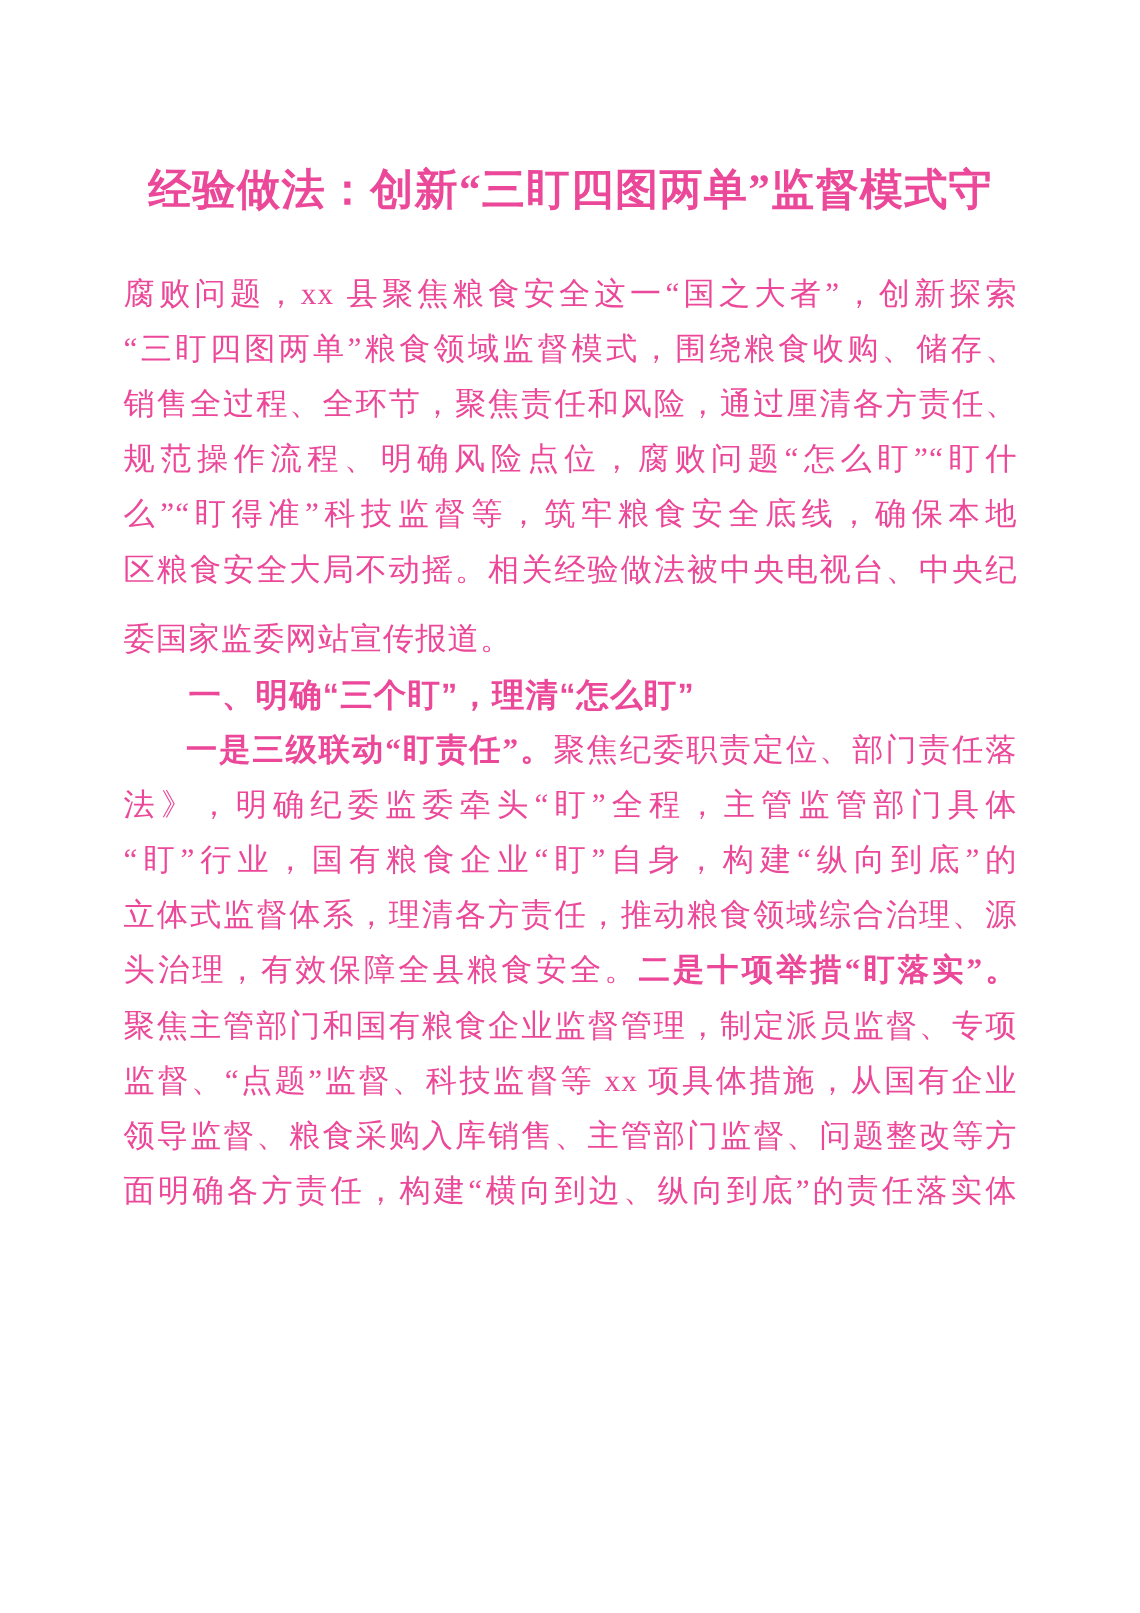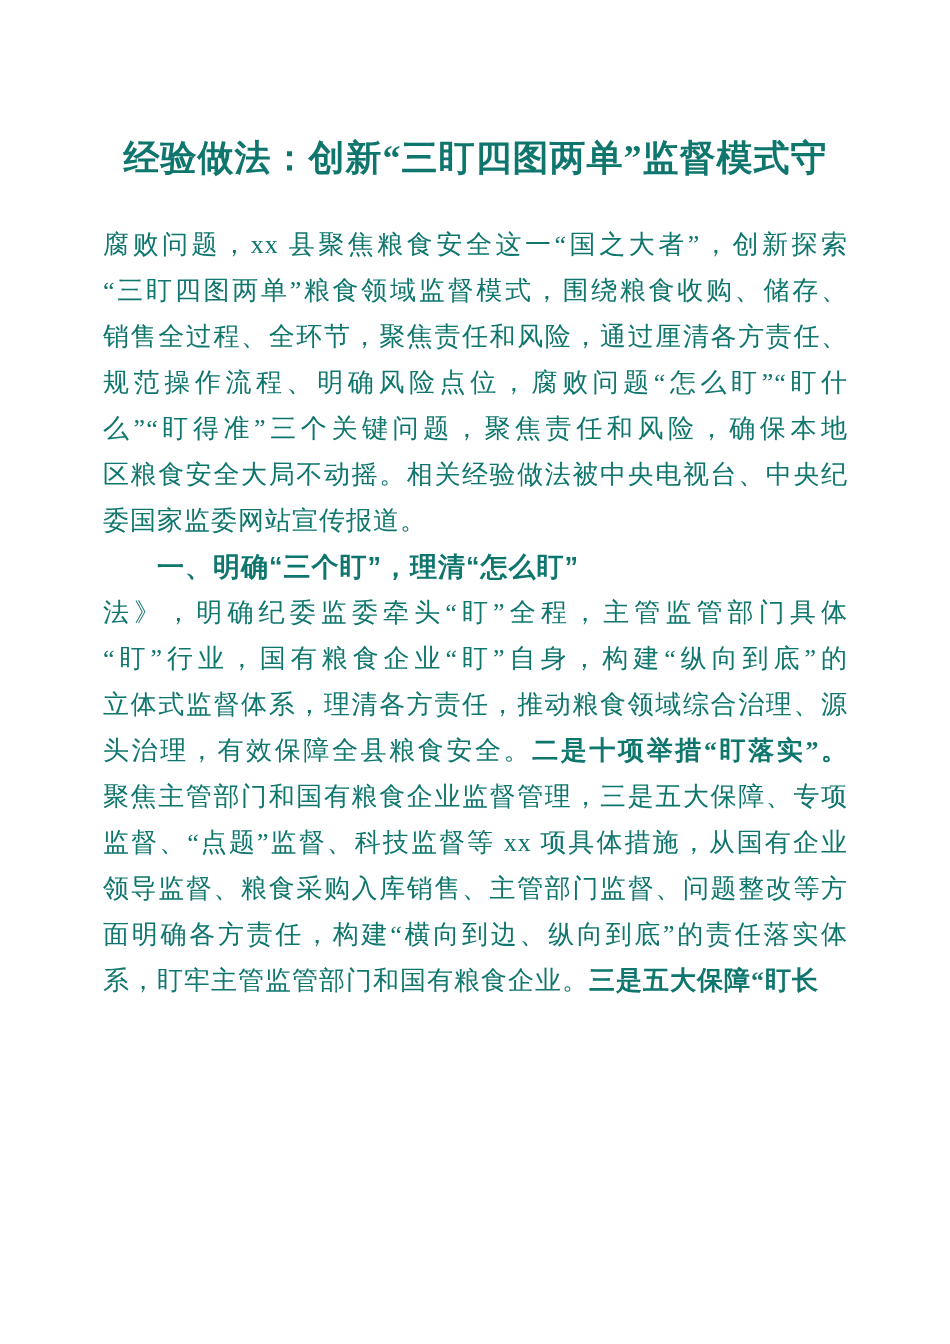--- a/index.html
+++ b/index.html
@@ -6,21 +6,21 @@
     margin: 0;
     padding: 0;
     background: #ffffff;
   }
   .page {
     position: relative;
     width: 950px;
     height: 1308px;
     background: #ffffff;
     overflow: hidden;
-    color: #0f766e;
+    color: #ec4899;
   }
   .content {
     position: absolute;
     left: 103px;
     top: 0;
     width: 745px;
   }
   .doc-title {
     margin-top: 130px;
     font-family: "Liberation Serif", serif;
@@ -36,21 +36,21 @@
   }
   .line {
     height: 46px;
     line-height: 46px;
     font-size: 26px;
     letter-spacing: 1px;
     text-align: justify;
     text-align-last: justify;
   }
   .line.first { text-indent: 2em; }
-  .line.last  { text-align: left; text-align-last: left; }
+  .line.last  { text-align: left; text-align-last: left; margin-top: 12px; }
   .line.heading {
     font-family: "Liberation Sans", sans-serif;
     font-weight: 700;
     font-size: 27px;
     text-align: center;
     text-align-last: left;
     text-indent: 2em;
   }
   .lead { font-weight: 700; }
 </style>
@@ -61,31 +61,31 @@
   <div class="content">
     <div class="doc-title">
       <div>经验做法：创新“三盯四图两单”监督模式守</div>
     </div>
     <div class="doc-body">
         <div class="paragraph">
           <div class="line"><span>腐败问题，xx 县聚焦粮食安全这一“国之大者”，创新探索</span></div>
           <div class="line"><span>“三盯四图两单”粮食领域监督模式，围绕粮食收购、储存、</span></div>
           <div class="line"><span>销售全过程、全环节，聚焦责任和风险，通过厘清各方责任、</span></div>
           <div class="line"><span>规范操作流程、明确风险点位，腐败问题“怎么盯”“盯什</span></div>
-          <div class="line"><span>么”“盯得准”三个关键问题，聚焦责任和风险，确保本地</span></div>
+          <div class="line"><span>么”“盯得准”科技监督等，筑牢粮食安全底线，确保本地</span></div>
           <div class="line"><span>区粮食安全大局不动摇。相关经验做法被中央电视台、中央纪</span></div>
           <div class="line last"><span>委国家监委网站宣传报道。</span></div>
         </div>
         <div class="line heading">一、明确“三个盯”，理清“怎么盯”</div>
         <div class="paragraph">
+          <div class="line first"><span class="lead">一是三级联动“盯责任”。</span><span>聚焦纪委职责定位、部门责任落</span></div>
           <div class="line"><span>法》，明确纪委监委牵头“盯”全程，主管监管部门具体</span></div>
           <div class="line"><span>“盯”行业，国有粮食企业“盯”自身，构建“纵向到底”的</span></div>
           <div class="line"><span>立体式监督体系，理清各方责任，推动粮食领域综合治理、源</span></div>
           <div class="line"><span>头治理，有效保障全县粮食安全。</span><span class="lead">二是十项举措“盯落实”。</span></div>
-          <div class="line"><span>聚焦主管部门和国有粮食企业监督管理，三是五大保障、专项</span></div>
+          <div class="line"><span>聚焦主管部门和国有粮食企业监督管理，制定派员监督、专项</span></div>
           <div class="line"><span>监督、“点题”监督、科技监督等 xx 项具体措施，从国有企业</span></div>
           <div class="line"><span>领导监督、粮食采购入库销售、主管部门监督、问题整改等方</span></div>
           <div class="line"><span>面明确各方责任，构建“横向到边、纵向到底”的责任落实体</span></div>
-          <div class="line last"><span>系，盯牢主管监管部门和国有粮食企业。</span><span class="lead">三是五大保障“盯长</span></div>
         </div>
       </div>
   </div>
 </div>
 
 </body></html>

